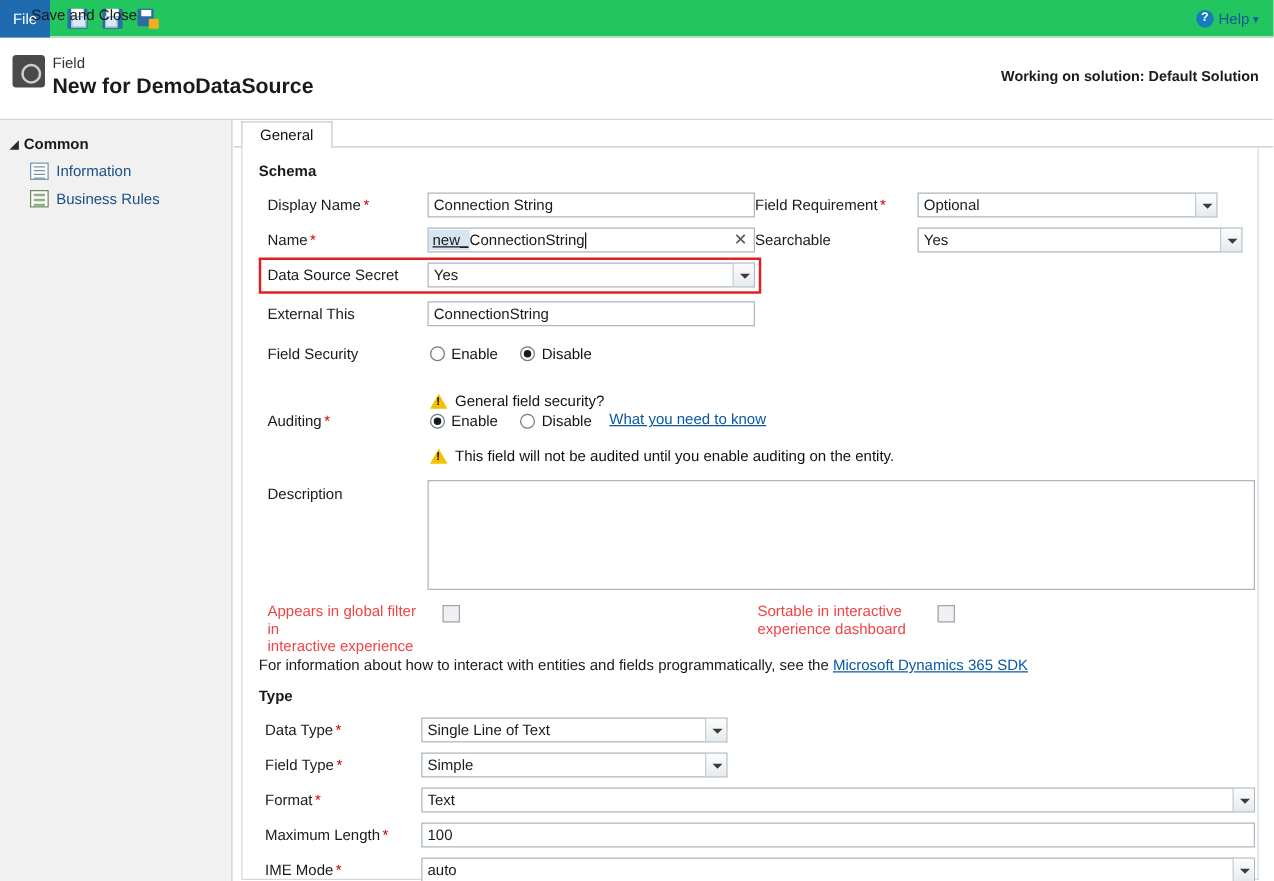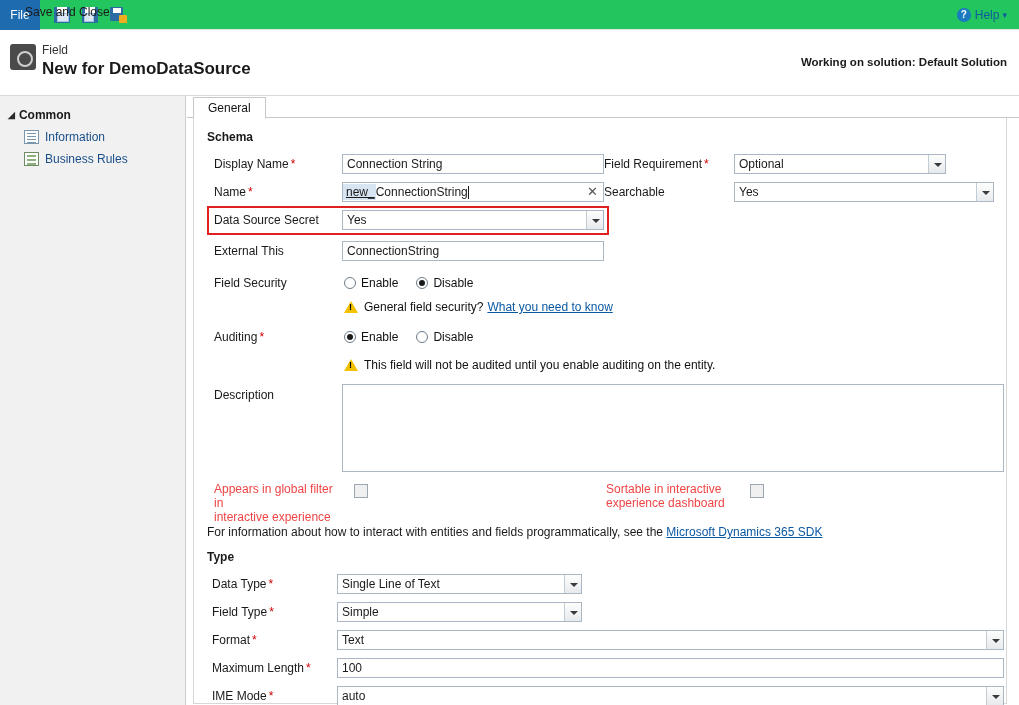--- a/index.html
+++ b/index.html
@@ -295,21 +295,21 @@
       <div class="section-title">Schema</div>
 
       <div class="row">
         <span class="lbl">
           <span>Display Name</span><span class="req">*</span>
         </span>
         <input class="ctl-input" style="left: 148px; top: 2px; width: 262px;" value="Connection String">
         <span class="lbl" style="left:410px;">
           <span>Field Requirement</span><span class="req">*</span>
         </span>
-        <span class="selwrap" style="left:540px; top:2px; width:212px;">
+        <span class="selwrap" style="left:540px; top:2px; width:240px;">
           <select class="ctl-select" style="position:static; width:100%;">
             <option>Optional</option>
           </select>
           <span class="arrow"></span>
         </span>
       </div>
 
       <div class="row">
         <span class="lbl">
           <span>Name</span><span class="req">*</span>
@@ -352,21 +352,21 @@
           <span class="radio-label">Enable</span>
           <span class="radio on"></span>
           <span class="radio-label">Disable</span>
         </span>
       </div>
 
       <div class="row" style="height:28px;">
         <span class="warn-row" style="left:150px; top:6px;">
           <span class="warn-ico"></span>
           <span>General field security?</span>
-          <a class="link" href="#" style="margin-left:4px;">What you need to know</a>
+          <a class="link" href="#" style="margin-left:4px;margin-top:28px;">What you need to know</a>
         </span>
       </div>
 
       <div class="row" style="height:30px;">
         <span class="lbl" style="top:8px;">
           <span>Auditing</span><span class="req">*</span>
         </span>
         <span class="radio-row" style="left:150px; top:8px;">
           <span class="radio on"></span>
           <span class="radio-label">Enable</span>

